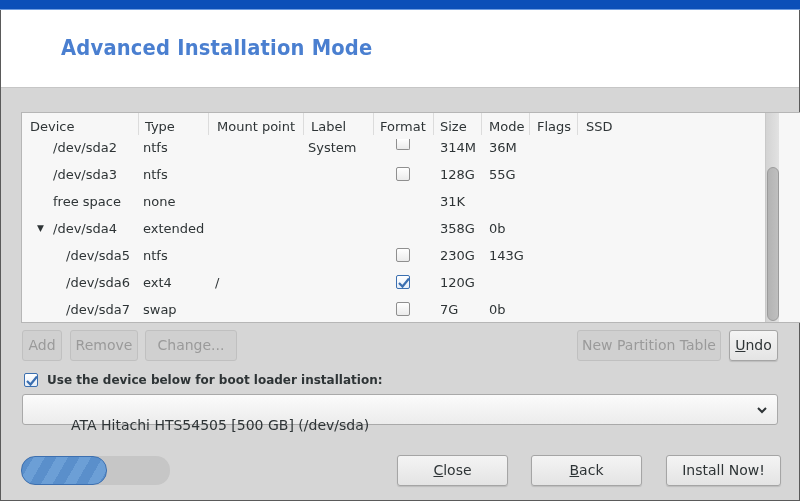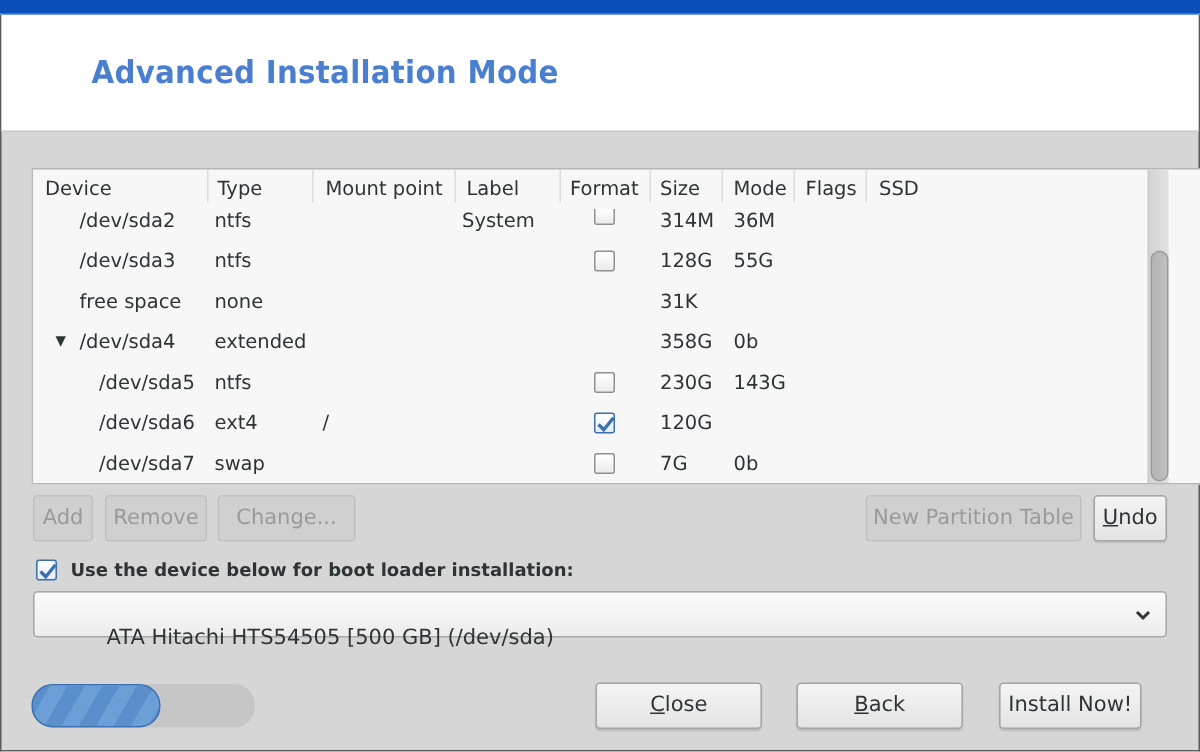--- a/index.html
+++ b/index.html
@@ -164,13 +164,13 @@
       <path d="M3 5 L7 9 L11 5" stroke="#2e3436" stroke-width="2" fill="none"></path>
     </svg>
 </div>
 
 <div class="progress">
   <div class="progress-fill" id="progress-fill" style="width: 58%;"></div>
 </div>
 
 <div class="btn normal" style="left:397px;top:455px;width:111px"><span class="u">C</span><span>lose</span></div>
 <div class="btn normal" style="left:531px;top:455px;width:111px"><span class="u">B</span><span>ack</span></div>
-<div class="btn normal" style="left:666px;top:455px;width:95px">Install Now!</div>
+<div class="btn normal" style="left:666px;top:455px;width:115px">Install Now!</div>
 
 </body></html>

